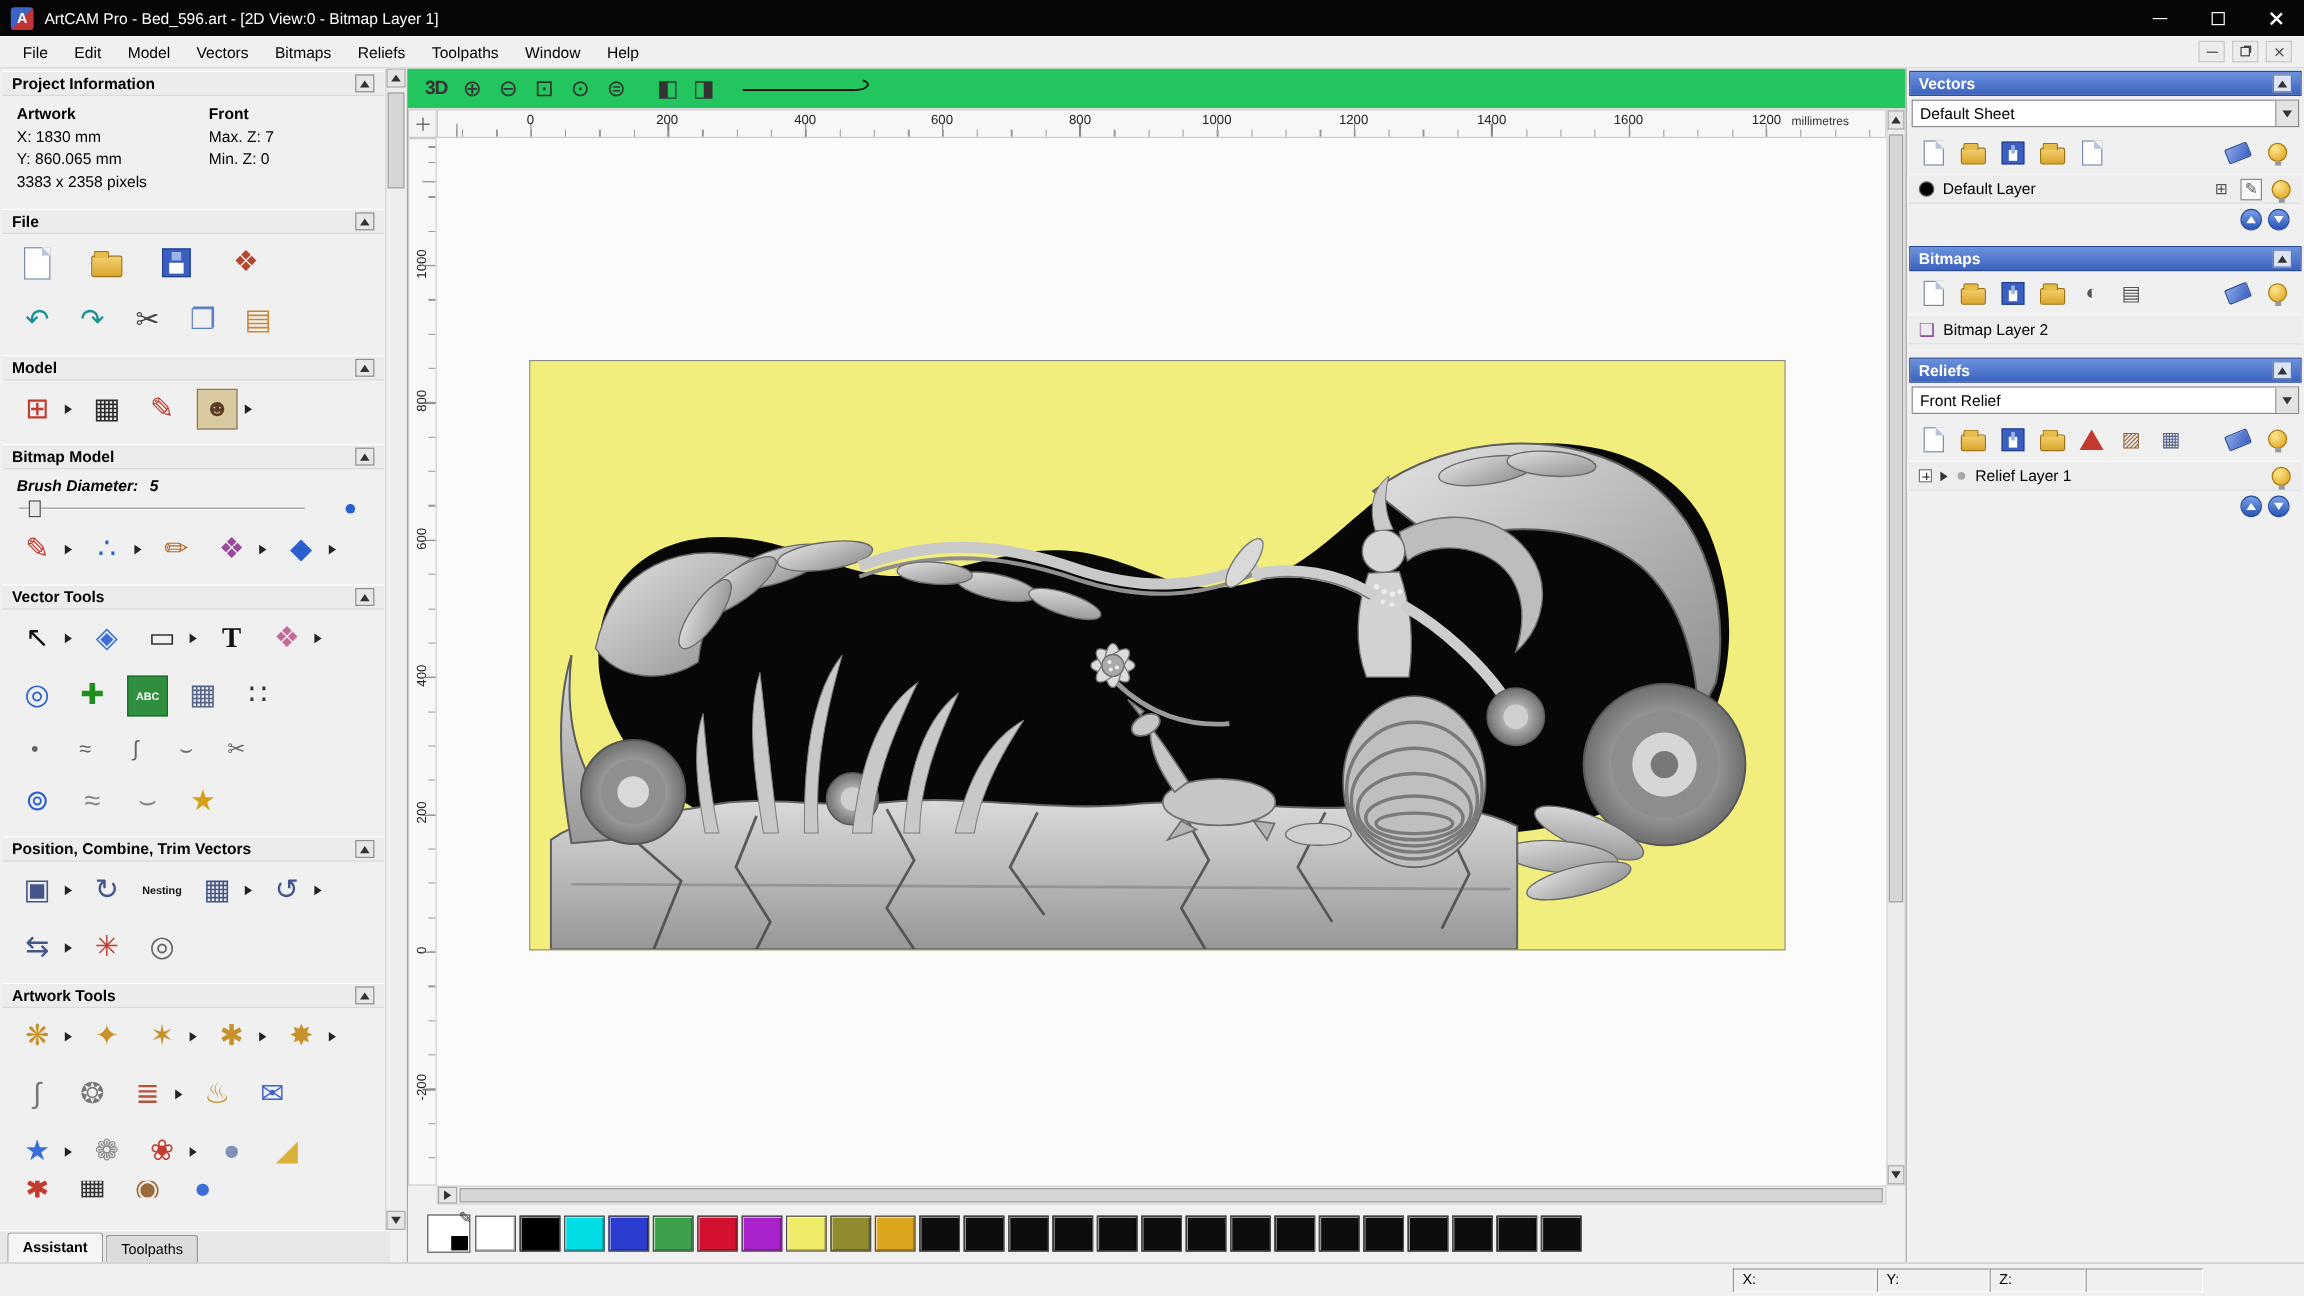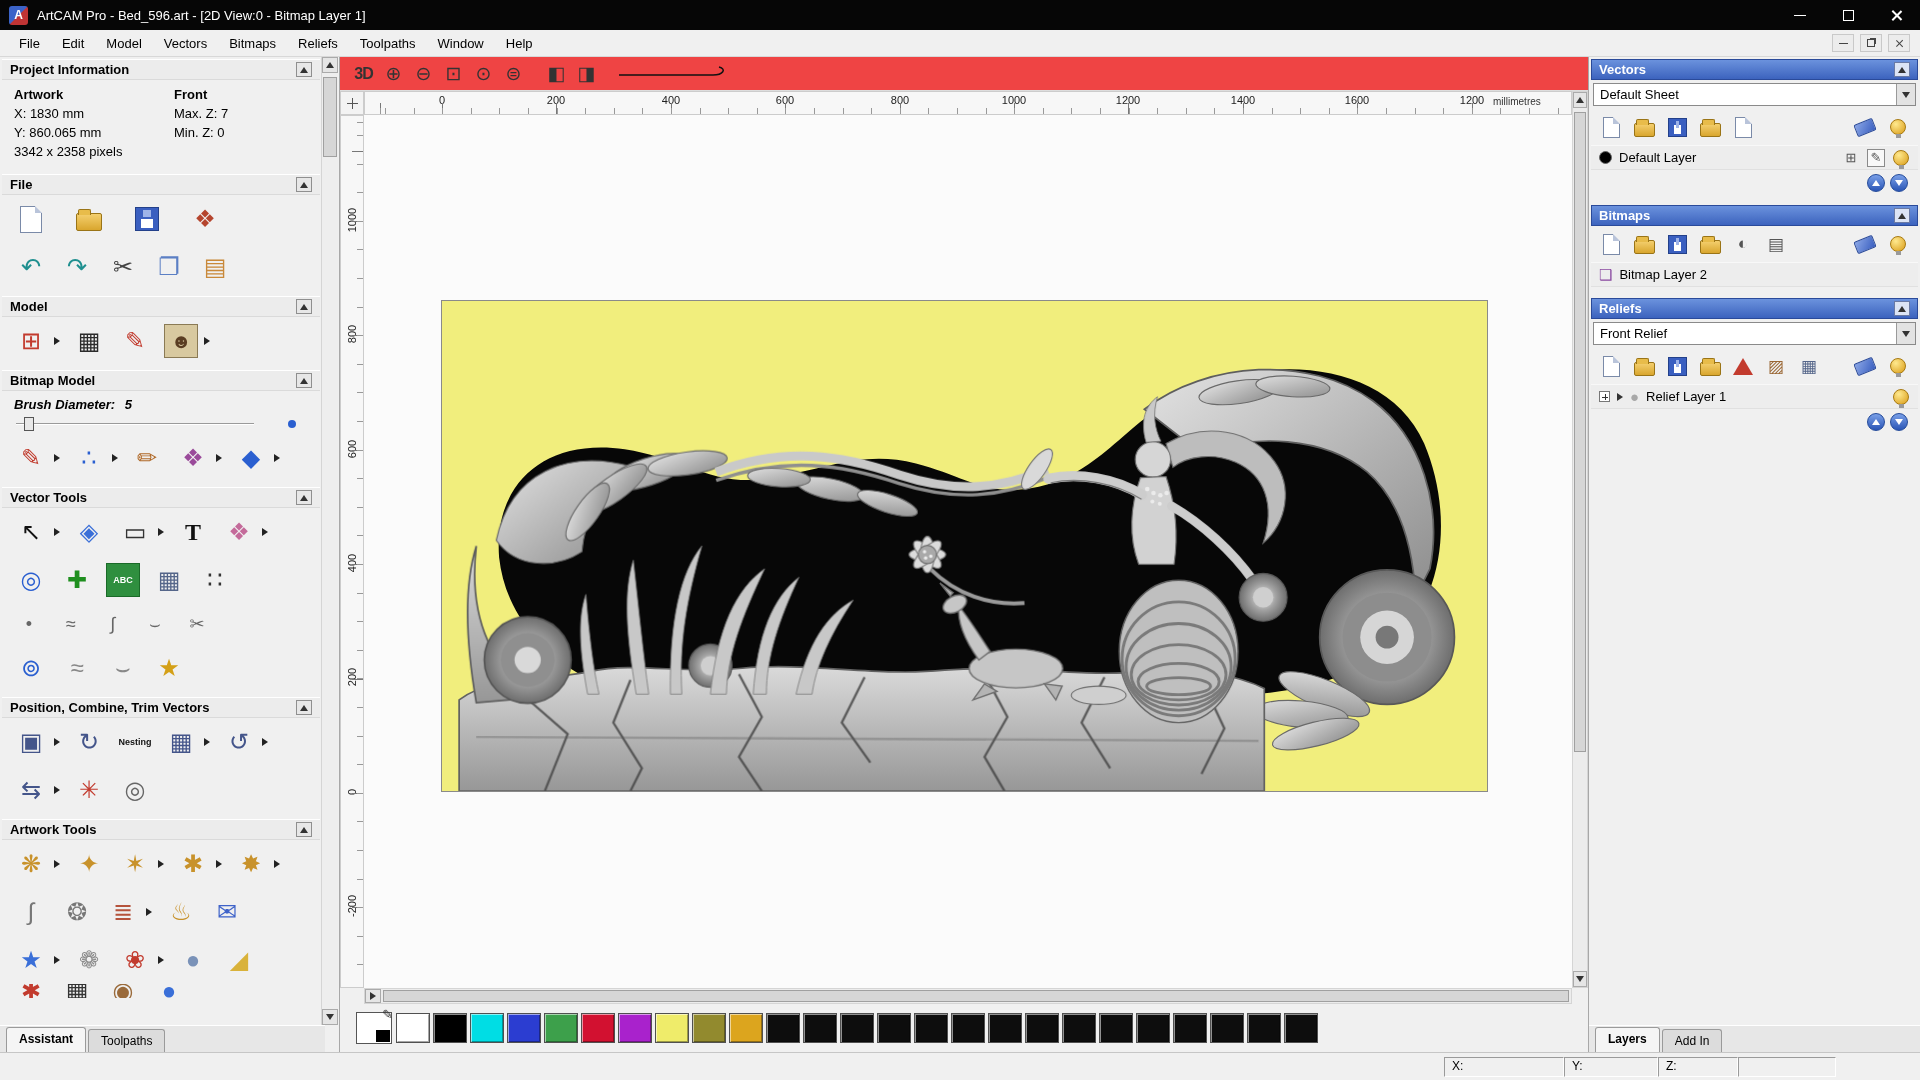--- a/index.html
+++ b/index.html
@@ -112,21 +112,21 @@
 .ic-disk::after{content:"";position:absolute;left:7px;right:7px;top:2px;height:7px;background:#9db3e8}
 .ic-eraser{width:20px;height:13px;background:linear-gradient(135deg,#8aa6e6,#3a5fc0);border:1px solid #2a4a9a;transform:rotate(-22deg);border-radius:2px}
 .ic-bulb{width:16px;height:16px;border-radius:50%;background:radial-gradient(circle at 35% 30%,#ffe98e,#d99b16);border:1px solid #a87a10;position:relative}
 .ic-bulb::after{content:"";position:absolute;left:5px;bottom:-4px;width:5px;height:4px;background:#9a9a9a}
 .ic-pyramid{width:0;height:0;border-left:10px solid transparent;border-right:10px solid transparent;border-bottom:17px solid #c23b2e}
 .mini .ic-page{width:17px;height:21px}
 .mini .ic-folder{width:21px;height:14px}
 .mini .ic-disk{width:19px;height:19px}
 
 .center{position:absolute;left:340px;top:57px;right:332px;bottom:28px;background:#f0f0f0}
-.vtoolbar{position:absolute;left:0;top:0;right:0;height:34px;display:flex;align-items:center;gap:3px;padding-left:10px;background:#ef4444;border-bottom:1px solid #ddd}
+.vtoolbar{position:absolute;left:0;top:0;right:0;height:34px;display:flex;align-items:center;gap:3px;padding-left:10px;background:#22c55e;border-bottom:1px solid #ddd}
 .tbtn{min-width:27px;height:26px;display:flex;align-items:center;justify-content:center;font-size:19px;color:#333;cursor:default}
 .btn3d{font-weight:bold;font-size:16px;letter-spacing:-1px}
 .tbsep{width:10px}
 .line-widget{margin-left:14px;width:120px;height:18px;display:flex;align-items:center}
 .ruler-corner{position:absolute;left:0;top:34px;width:24px;height:24px;background:#f3f3f3;border:1px solid #ccc;display:flex;align-items:center;justify-content:center}
 .cross{position:relative;width:11px;height:11px}
 .cross::before{content:"";position:absolute;left:5px;top:0;width:1px;height:11px;background:#555}
 .cross::after{content:"";position:absolute;top:5px;left:0;height:1px;width:11px;background:#555}
 .hruler{position:absolute;left:24px;top:34px;right:16px;height:24px;background:#f7f7f7;border:1px solid #ccc;overflow:hidden}
 .hlabels{position:absolute;inset:0}
@@ -243,21 +243,21 @@
       <span data-name="project-information-title">Project Information</span>
       <span class="collapse-btn" data-name="collapse-project-information-button">
           <span class="tri-up" data-name="collapse-arrow-icon"></span>
         </span>
     </div>
     <div class="pi-grid" data-name="project-information-body">
       <div class="pi-col">
         <div class="bold" data-name="artwork-label">Artwork</div>
         <div data-name="artwork-x-value">X: 1830 mm</div>
         <div data-name="artwork-y-value">Y: 860.065 mm</div>
-        <div data-name="artwork-pixels-value">3342 x 2358 pixels</div>
+        <div data-name="artwork-pixels-value">3383 x 2358 pixels</div>
       </div>
       <div class="pi-col second">
         <div class="bold" data-name="relief-label">Front</div>
         <div data-name="relief-max-z-value">Max. Z: 7</div>
         <div data-name="relief-min-z-value">Min. Z: 0</div>
       </div>
     </div>
 
     <div class="section-header" data-name="file-section-header">
       <span data-name="file-section-title">File</span>
@@ -819,24 +819,20 @@
     <div class="updown" data-name="reliefs-layer-order-buttons">
       <span class="ud-btn" data-name="move-layer-up-button">
           <span class="t-up" data-name="up-arrow-icon"></span>
         </span>
       <span class="ud-btn" data-name="move-layer-down-button">
           <span class="t-down" data-name="down-arrow-icon"></span>
         </span>
     </div>
   </div>
 
-  <div class="rp-tabs" data-name="layers-tab-strip">
-    <div class="tab active" data-name="tab-layers">Layers</div>
-    <div class="tab" data-name="tab-add-in">Add In</div>
-  </div>
 </div>
 
 <div class="statusbar" data-name="status-bar">
   <div class="sb-cell sb-x" data-name="status-x-cell"><span data-name="status-x-label">X:</span></div>
   <div class="sb-cell sb-y" data-name="status-y-cell"><span data-name="status-y-label">Y:</span></div>
   <div class="sb-cell sb-z" data-name="status-z-cell"><span data-name="status-z-label">Z:</span></div>
   <div class="sb-cell sb-extra" data-name="status-extra-cell"></div>
 </div>
 
 </body></html>

